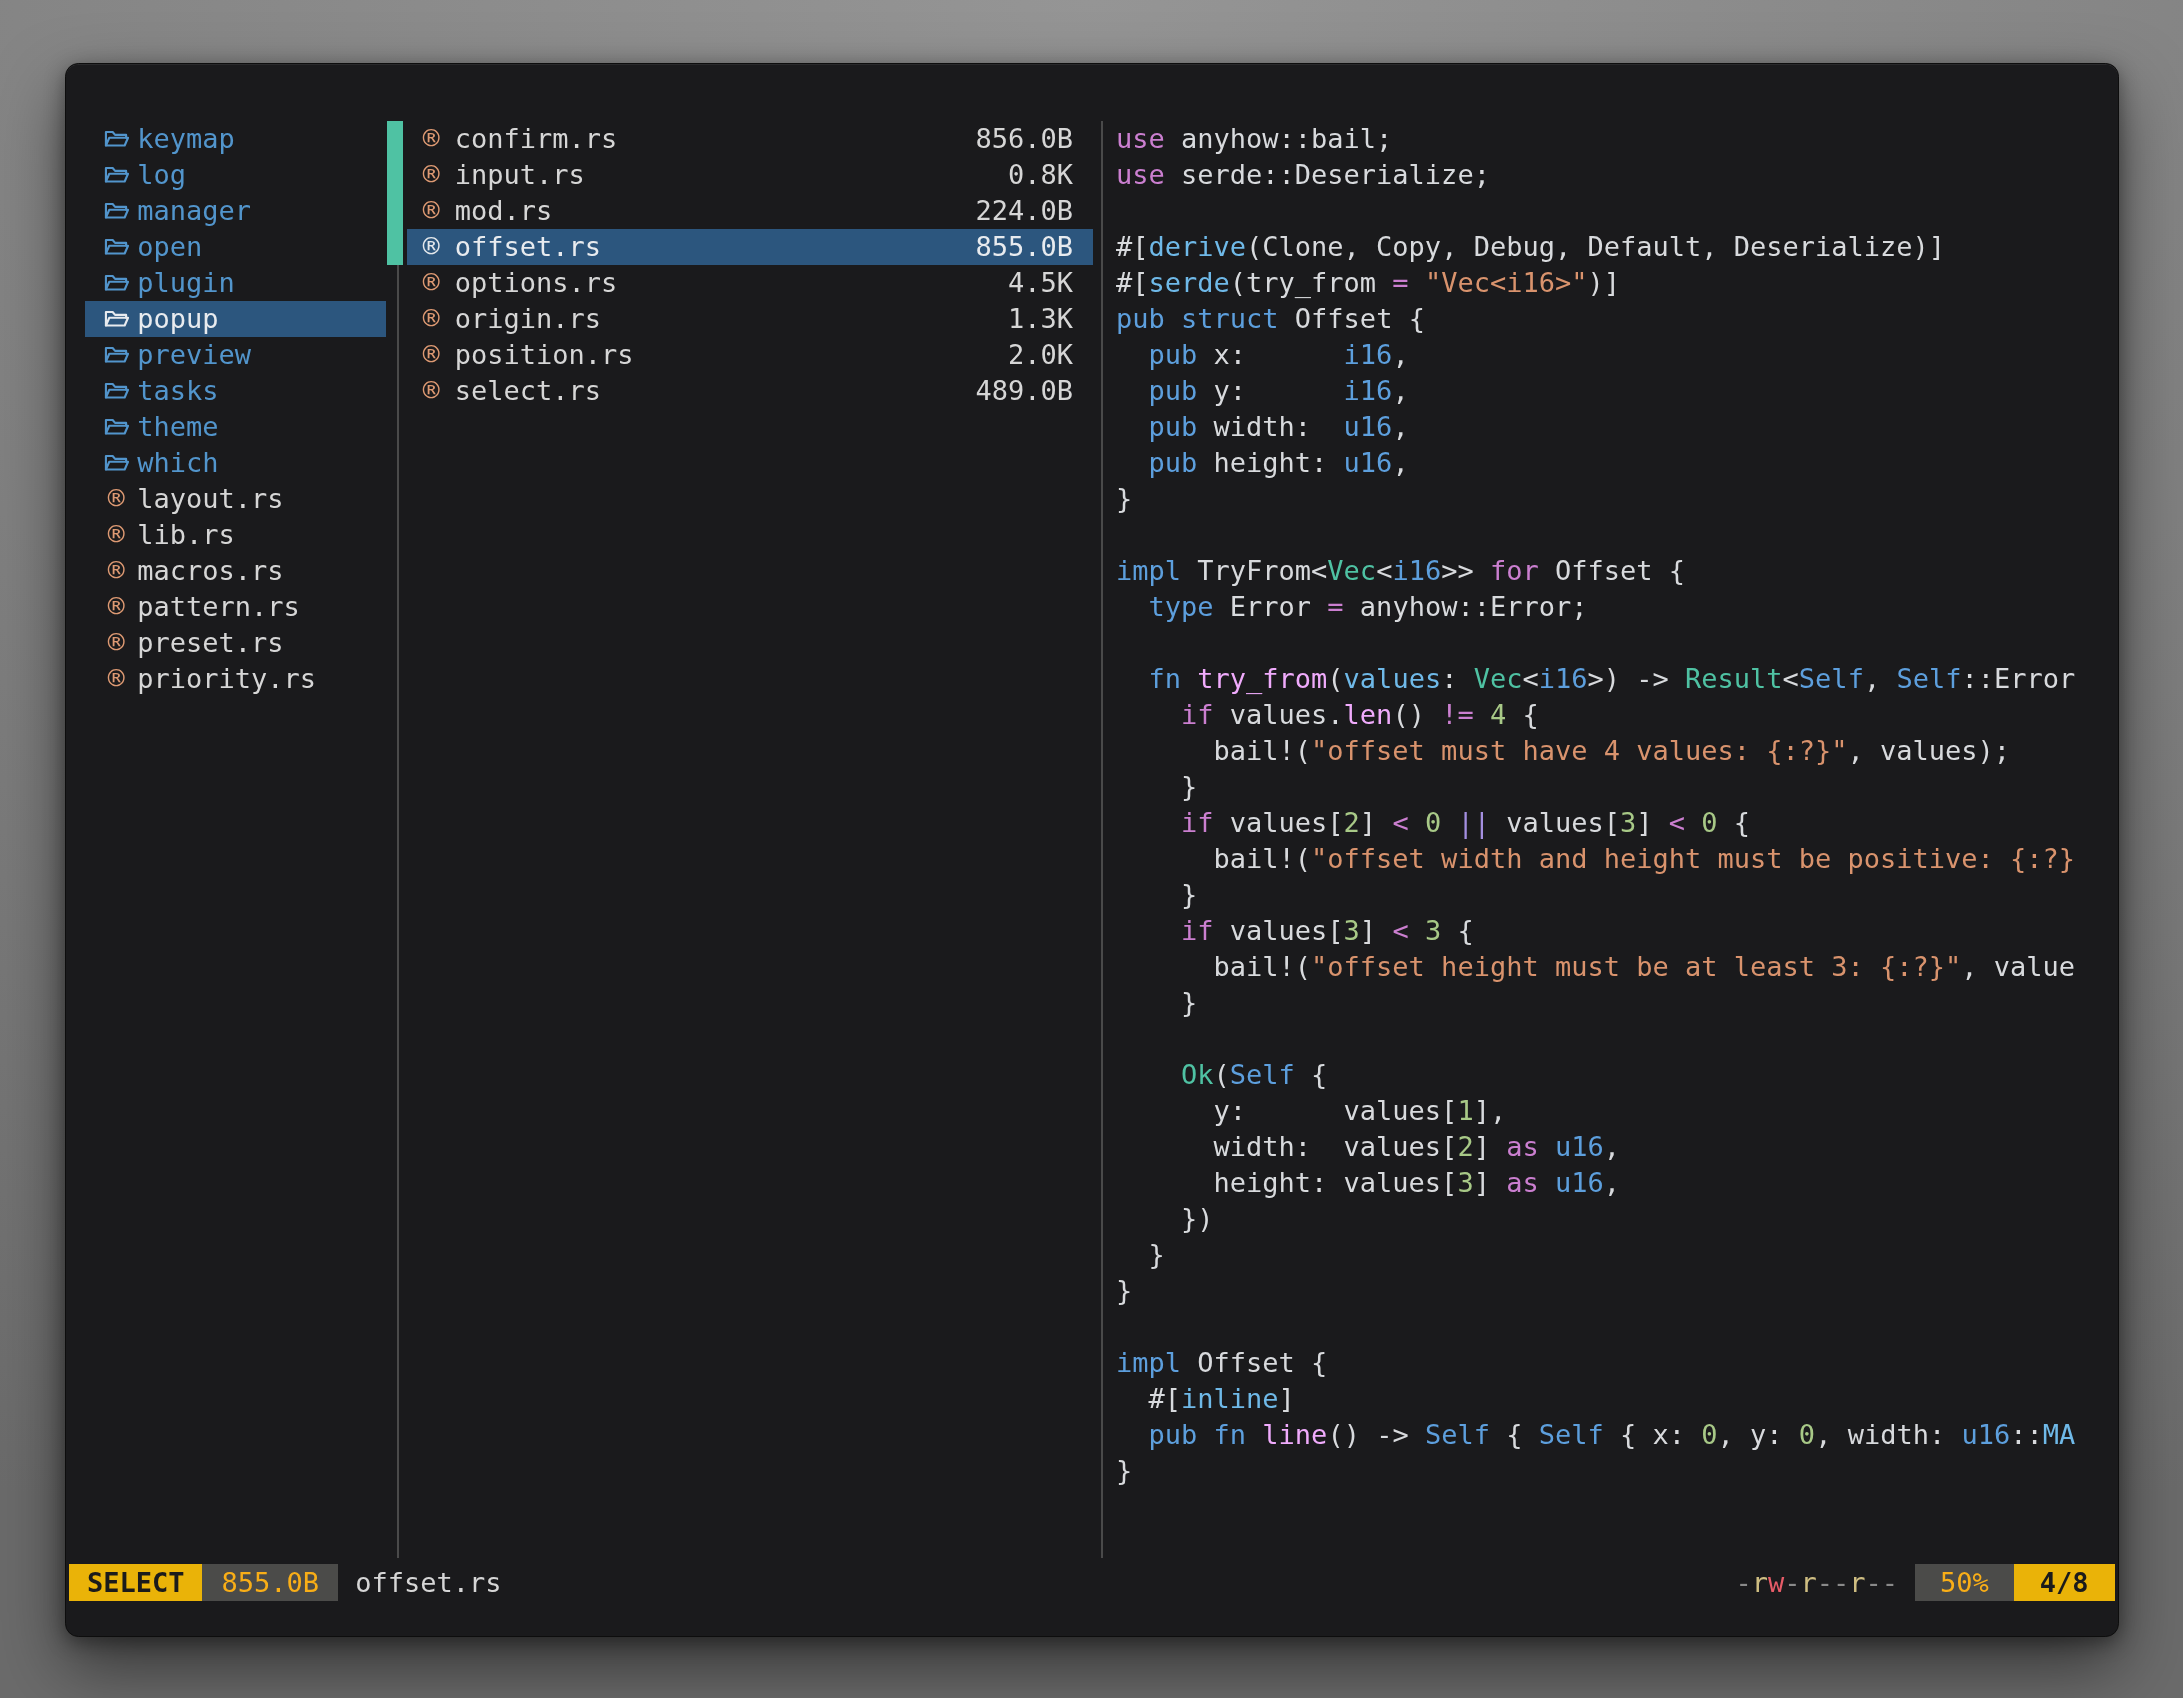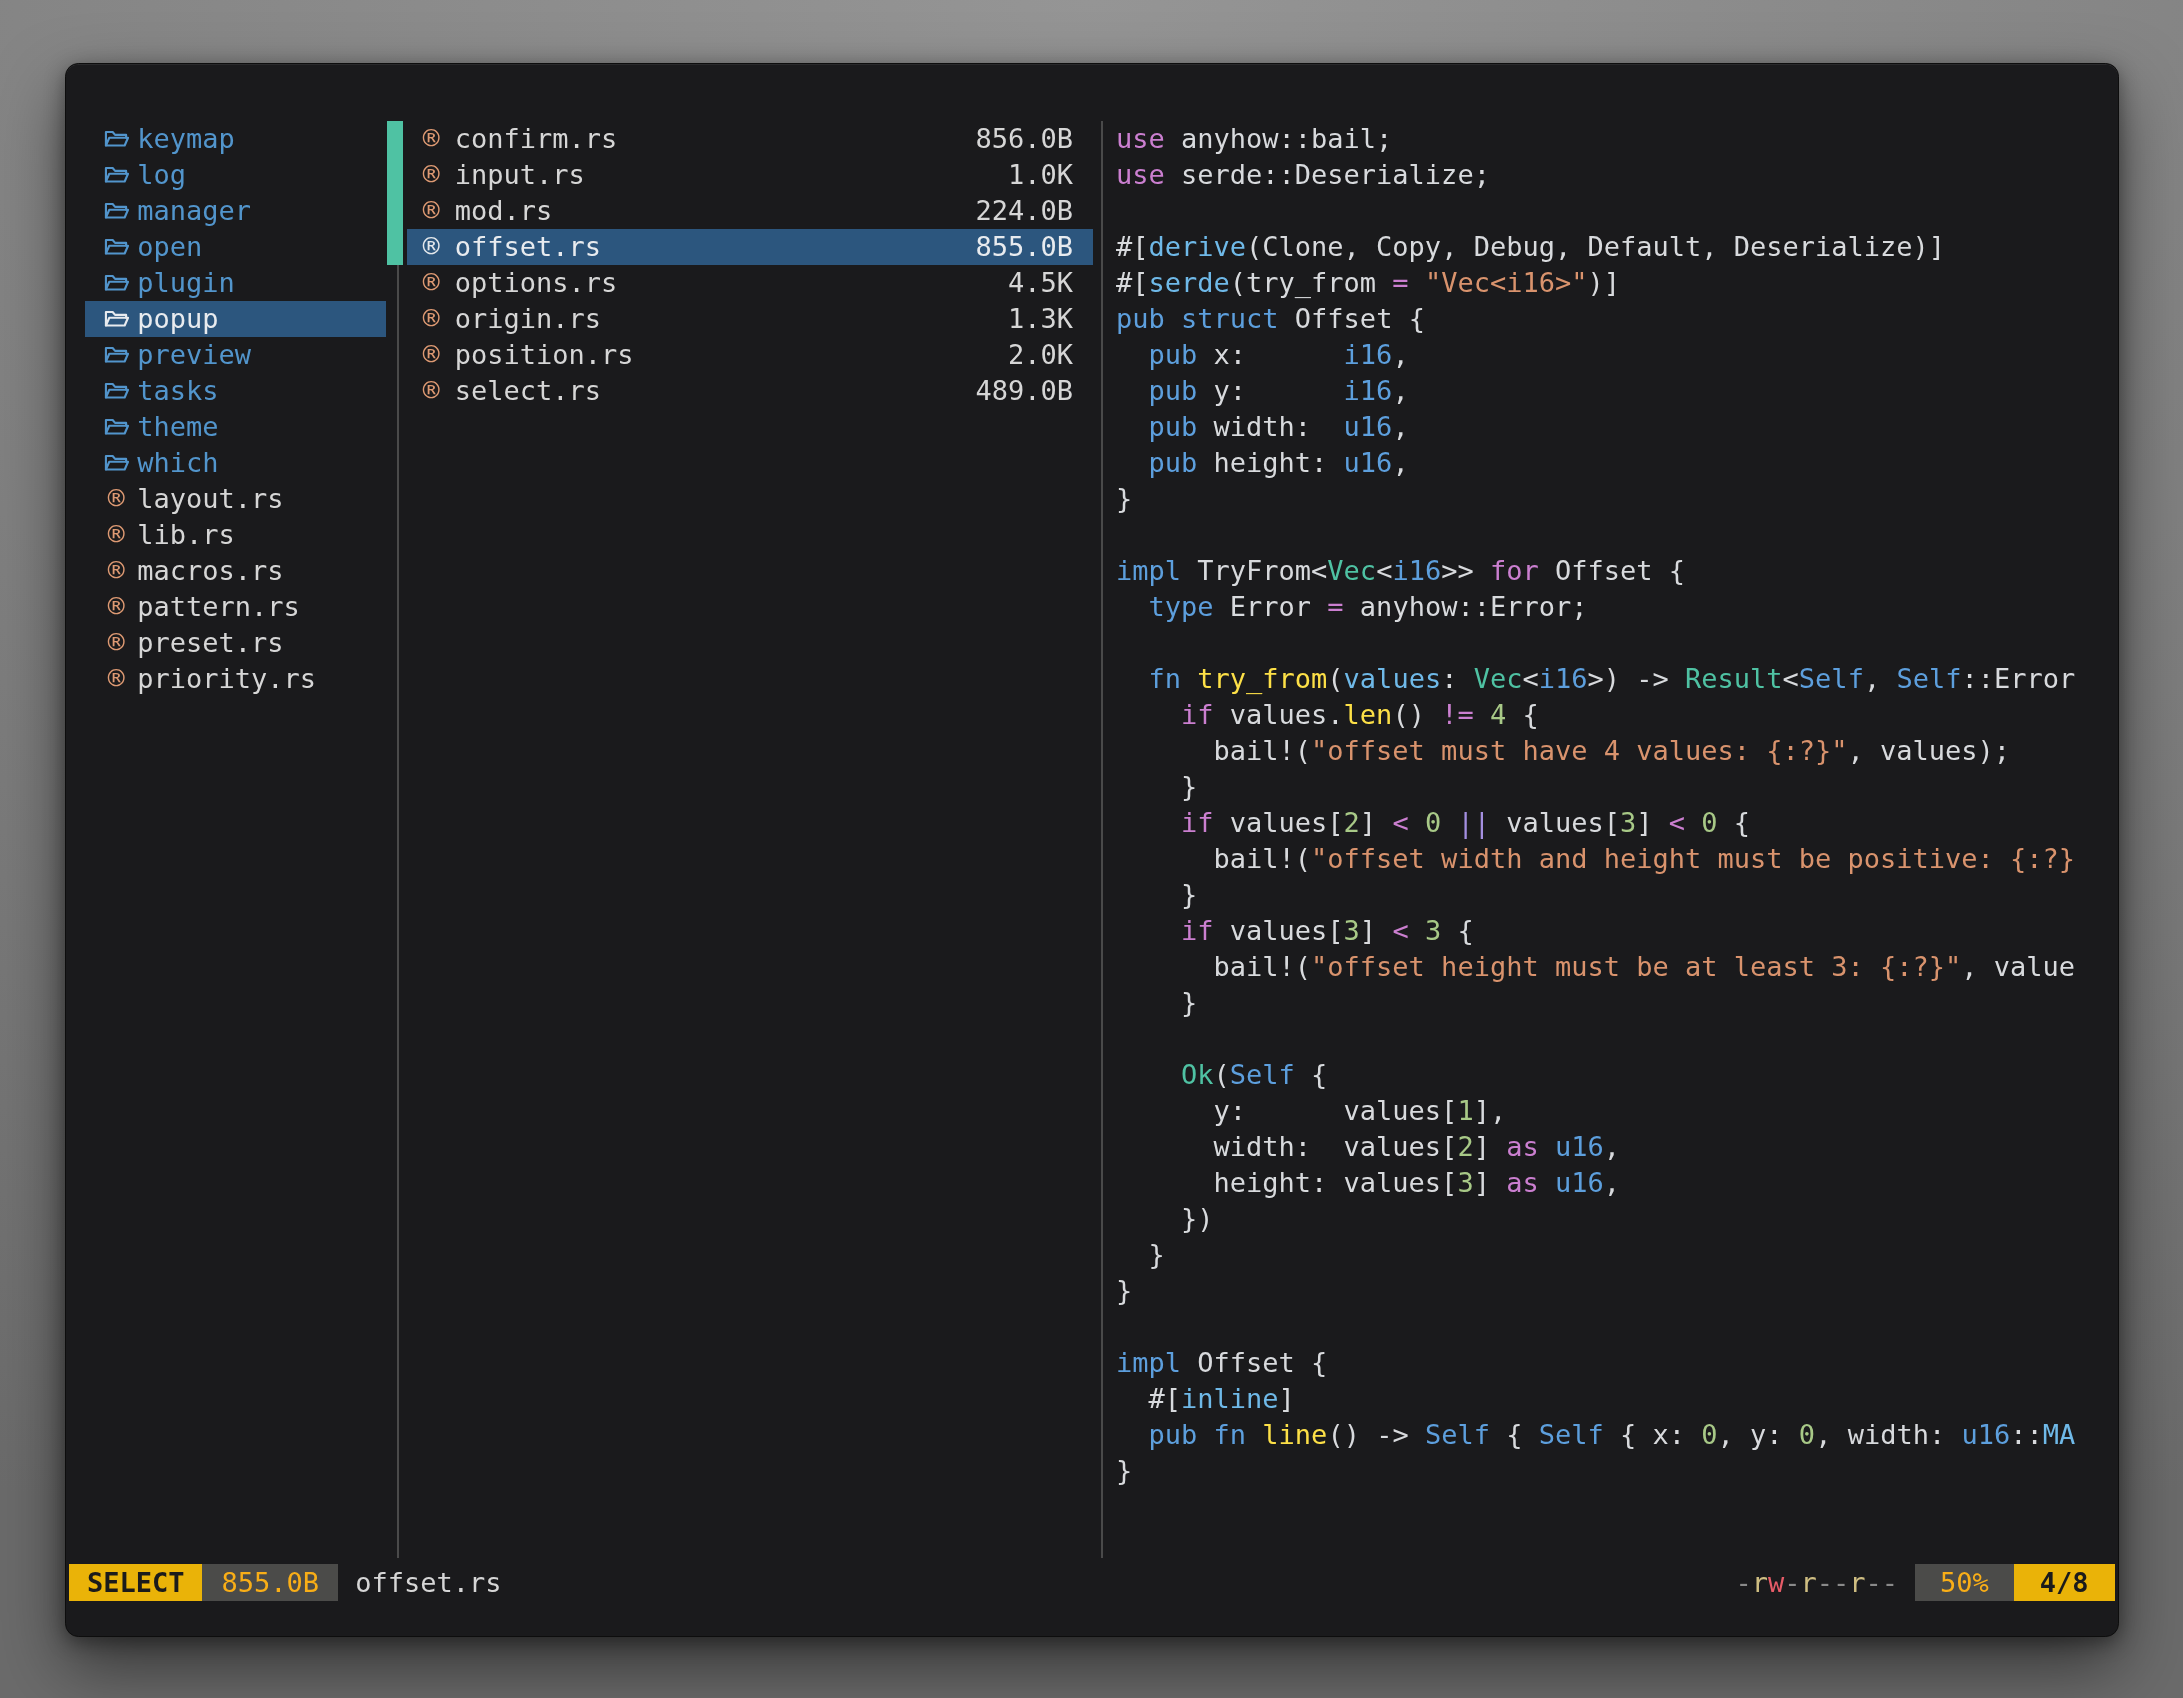--- a/index.html
+++ b/index.html
@@ -42,21 +42,21 @@
   .row.selected .rust-glyph{color:#e4e8ec;}
   .folder-svg{width:26px;height:23.5px;display:block;}
 
   
   .cline{height:36px;white-space:pre;}
   .tok-f{color:#d8dadd}
   .tok-k{color:#cb7fd0}
   .tok-b{color:#5d9fdd}
   .tok-c{color:#6fb9e8}
   .tok-t{color:#4fc2a3}
-  .tok-y{color:#fde047}
+  .tok-y{color:#f0abfc}
   .tok-g{color:#a8c987}
   .tok-s{color:#d9936d}
   .tok-v{color:#a48fe0}
 
   
   .statusbar{
     position:absolute;left:0;top:1500px;width:100%;height:37px;
     display:flex;justify-content:space-between;align-items:center;
     padding:0 3.4px;box-sizing:border-box;font-size:27px;
   }
@@ -143,21 +143,21 @@
       <div class="row srow kind-rust"><span class="icon"><span class="rust-glyph">®</span></span><span class="label">lib.rs</span></div>
       <div class="row srow kind-rust"><span class="icon"><span class="rust-glyph">®</span></span><span class="label">macros.rs</span></div>
       <div class="row srow kind-rust"><span class="icon"><span class="rust-glyph">®</span></span><span class="label">pattern.rs</span></div>
       <div class="row srow kind-rust"><span class="icon"><span class="rust-glyph">®</span></span><span class="label">preset.rs</span></div>
       <div class="row srow kind-rust"><span class="icon"><span class="rust-glyph">®</span></span><span class="label">priority.rs</span></div>
     </div>
   <div class="divider d1"></div>
   <div class="marker"></div>
   <div class="pane files" id="files">
       <div class="row frow"><span class="icon"><span class="rust-glyph">®</span></span><span class="fname">confirm.rs</span><span class="fsize">856.0B</span></div>
-      <div class="row frow"><span class="icon"><span class="rust-glyph">®</span></span><span class="fname">input.rs</span><span class="fsize">1.0K</span></div>
+      <div class="row frow"><span class="icon"><span class="rust-glyph">®</span></span><span class="fname">input.rs</span><span class="fsize">0.8K</span></div>
       <div class="row frow"><span class="icon"><span class="rust-glyph">®</span></span><span class="fname">mod.rs</span><span class="fsize">224.0B</span></div>
       <div class="row frow selected"><span class="icon"><span class="rust-glyph">®</span></span><span class="fname">offset.rs</span><span class="fsize">855.0B</span></div>
       <div class="row frow"><span class="icon"><span class="rust-glyph">®</span></span><span class="fname">options.rs</span><span class="fsize">4.5K</span></div>
       <div class="row frow"><span class="icon"><span class="rust-glyph">®</span></span><span class="fname">origin.rs</span><span class="fsize">1.3K</span></div>
       <div class="row frow"><span class="icon"><span class="rust-glyph">®</span></span><span class="fname">position.rs</span><span class="fsize">2.0K</span></div>
       <div class="row frow"><span class="icon"><span class="rust-glyph">®</span></span><span class="fname">select.rs</span><span class="fsize">489.0B</span></div>
     </div>
   <div class="divider d2"></div>
   <div class="pane code" id="code">
       <div class="cline"><span class="tok-k">use</span><span class="tok-f"> anyhow::bail;</span></div>

